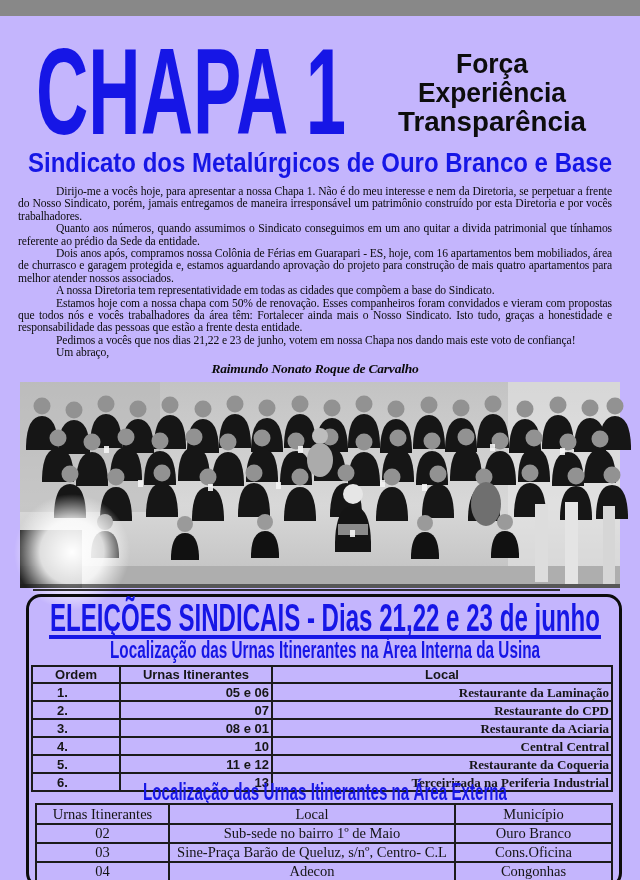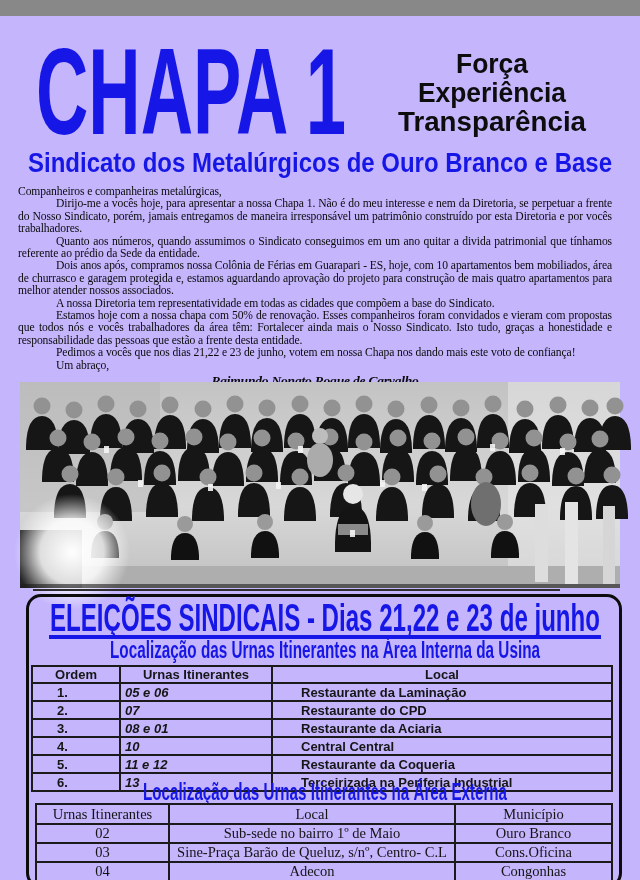--- a/index.html
+++ b/index.html
@@ -38,22 +38,22 @@
   .sub1-svg{left:0;top:41px;position:absolute;}
   .sub2-svg{left:0;top:183px;position:absolute;}
   table{border-collapse:collapse;table-layout:fixed;position:absolute;}
   .t1{
     left:2px;top:68px;width:582px;
     font-family:"Liberation Sans",sans-serif;font-size:13px;font-weight:600;color:#161616;
   }
   .t1 td,.t1 th{border:2px solid #1b1b1b;padding:0 2px;line-height:1;height:16px;overflow:hidden;white-space:nowrap;}
   .t1 th{text-align:center;font-weight:600;height:15px;}
   .t1 td.c1{text-align:left;padding-left:24px;}
-  .t1 td.c2{text-align:left;padding-left:4px;font-style:italic;}
-  .t1 td.c3{text-align:left;padding-left:28px;}
+  .t1 td.c2{text-align:right;padding-left:20px;}
+  .t1 td.c3{text-align:right;padding-left:28px;font-family:Liberation Serif, serif;}
   .t2{
     left:6px;top:206px;width:578px;
     font-family:"Liberation Serif",serif;font-size:14.5px;color:#141414;
   }
   .t2 td,.t2 th{border:2px solid #1b1b1b;padding:0 2px;line-height:1;text-align:center;height:17px;overflow:hidden;white-space:nowrap;}
   .t2 th{font-weight:400;height:18px;}
   .bottom-bar{left:36px;top:873px;width:604px;height:5px;background:#101010;}
 </style>
 </head>
 <body>
@@ -68,24 +68,23 @@
     <text x="110" y="25" text-anchor="middle" font-family="Liberation Sans, sans-serif" font-size="27" font-weight="bold" fill="#0d0d0d" textLength="72" lengthAdjust="spacingAndGlyphs">Força</text>
     <text x="110" y="54" text-anchor="middle" font-family="Liberation Sans, sans-serif" font-size="27" font-weight="bold" fill="#0d0d0d" textLength="148" lengthAdjust="spacingAndGlyphs">Experiência</text>
     <text x="110" y="83" text-anchor="middle" font-family="Liberation Sans, sans-serif" font-size="27" font-weight="bold" fill="#0d0d0d" textLength="188" lengthAdjust="spacingAndGlyphs">Transparência</text>
   </svg>
 
   <svg class="abs subtitle-svg" width="640" height="38">
     <text x="320" y="29" text-anchor="middle" font-family="Liberation Sans, sans-serif" font-size="28" font-weight="bold" fill="#1616e6" textLength="584" lengthAdjust="spacingAndGlyphs">Sindicato dos Metalúrgicos de Ouro Branco e Base</text>
   </svg>
 
   <div class="abs letter">
-    <p class="salutation">Companheiros e companheiras metalúrgicas,</p>
     <p>Dirijo-me a vocês hoje, para apresentar a nossa Chapa 1. Não é do meu interesse e nem da Diretoria, se perpetuar a frente do Nosso Sindicato, porém, jamais entregamos de maneira irresponsável um patrimônio construído por esta Diretoria e por vocês trabalhadores.</p>
     <p>Quanto aos números, quando assumimos o Sindicato conseguimos em um ano quitar a divida patrimonial que tínhamos referente ao prédio da Sede da entidade.</p>
-    <p>Dois anos após, compramos nossa Colônia de Férias em Guarapari - ES, hoje, com 10 apartamentos bem mobiliados, área de churrasco e garagem protegida e, estamos aguardando aprovação do projeto para construção de mais quatro apartamentos para melhor atender nossos associados.</p>
+    <p>Dois anos após, compramos nossa Colônia de Férias em Guarapari - ES, hoje, com 16 apartamentos bem mobiliados, área de churrasco e garagem protegida e, estamos aguardando aprovação do projeto para construção de mais quatro apartamentos para melhor atender nossos associados.</p>
     <p>A nossa Diretoria tem representatividade em todas as cidades que compõem a base do Sindicato.</p>
     <p>Estamos hoje com a nossa chapa com 50% de renovação. Esses companheiros foram convidados e vieram com propostas que todos nós e vocês trabalhadores da área têm: Fortalecer ainda mais o Nosso Sindicato. Isto tudo, graças a honestidade e responsabilidade das pessoas que estão a frente desta entidade.</p>
     <p>Pedimos a vocês que nos dias 21,22 e 23 de junho, votem em nossa Chapa nos dando mais este voto de confiança!</p>
     <p>Um abraço,</p>
     <div class="signature">Raimundo Nonato Roque de Carvalho</div>
   </div>
 
   <div class="abs photo">
     <svg width="600" height="206" viewBox="0 0 600 206">
       <defs>

